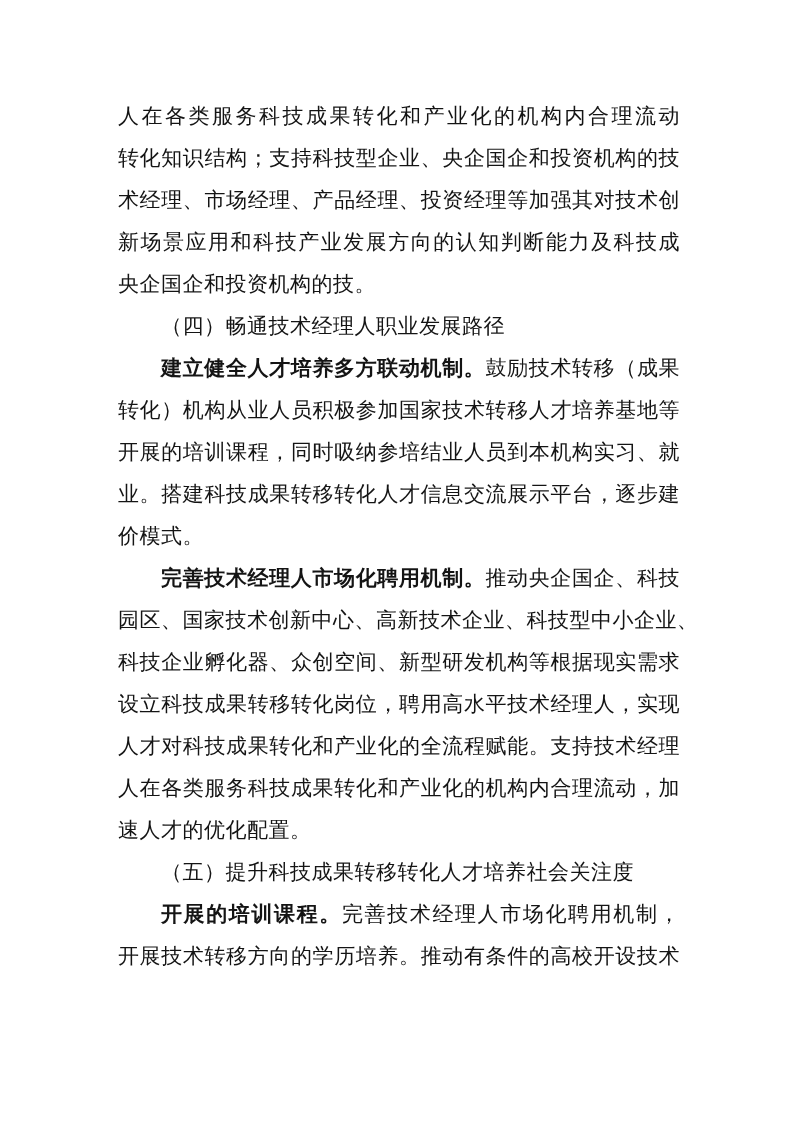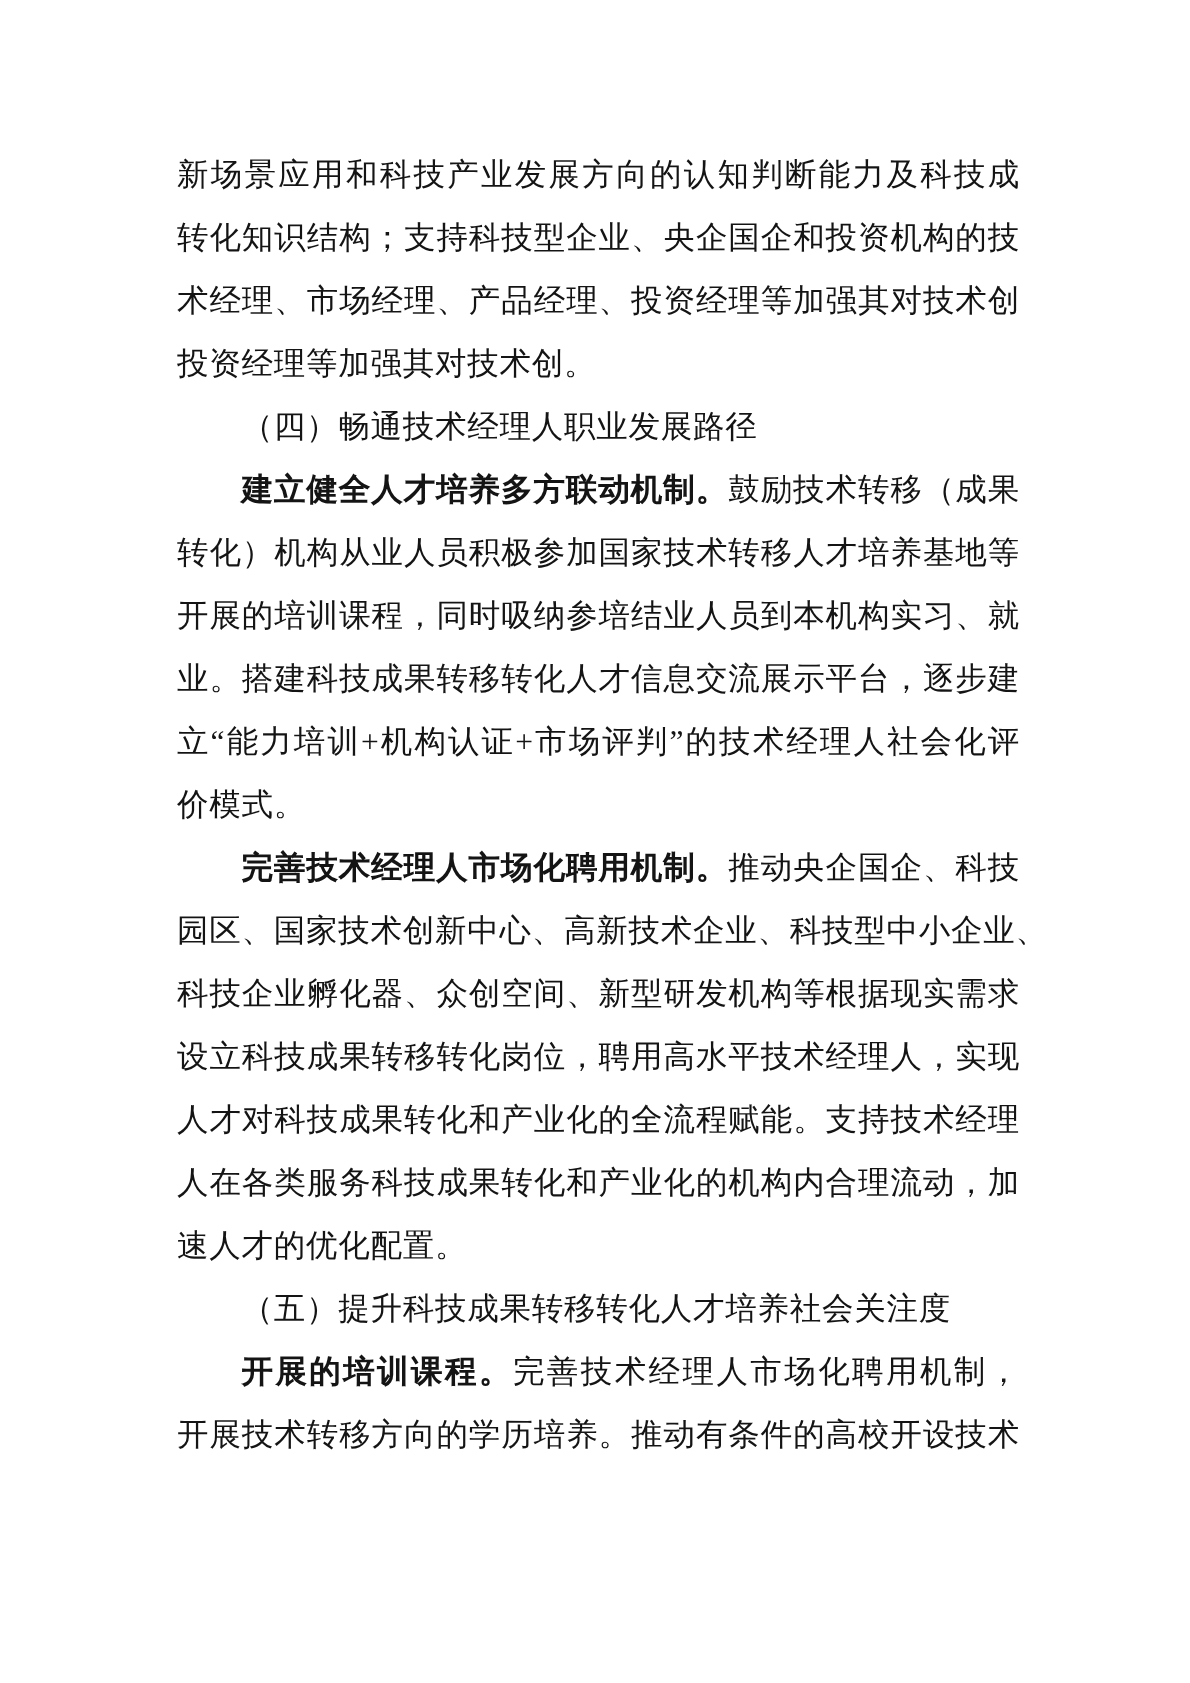--- a/index.html
+++ b/index.html
@@ -44,30 +44,30 @@
   }
   .line.heading {
     font-weight: normal;
   }
 </style>
 </head>
 <body>
 
 <div class="page">
   <div class="doc-body">
-      <div class="line fill"><span class="seg">新场景应用和科技产业发展方向的认知判断能力及科技成</span></div>
+      <div class="line fill"><span class="seg">人在各类服务科技成果转化和产业化的机构内合理流动</span></div>
       <div class="line fill"><span class="seg">转化知识结构；支持科技型企业、央企国企和投资机构的技</span></div>
       <div class="line fill"><span class="seg">术经理、市场经理、产品经理、投资经理等加强其对技术创</span></div>
-      <div class="line"><span class="seg">投资经理等加强其对技术创。</span></div>
+      <div class="line fill"><span class="seg">新场景应用和科技产业发展方向的认知判断能力及科技成</span></div>
+      <div class="line"><span class="seg">央企国企和投资机构的技。</span></div>
       <div class="line indent heading"><span class="seg">（四）畅通技术经理人职业发展路径</span></div>
       <div class="line fill indent"><span class="seg bold">建立健全人才培养多方联动机制。</span><span class="seg">鼓励技术转移（成果</span></div>
       <div class="line fill"><span class="seg">转化）机构从业人员积极参加国家技术转移人才培养基地等</span></div>
       <div class="line fill"><span class="seg">开展的培训课程，同时吸纳参培结业人员到本机构实习、就</span></div>
       <div class="line fill"><span class="seg">业。搭建科技成果转移转化人才信息交流展示平台，逐步建</span></div>
-      <div class="line fill"><span class="seg">立“能力培训+机构认证+市场评判”的技术经理人社会化评</span></div>
       <div class="line"><span class="seg">价模式。</span></div>
       <div class="line fill indent"><span class="seg bold">完善技术经理人市场化聘用机制。</span><span class="seg">推动央企国企、科技</span></div>
       <div class="line fill"><span class="seg">园区、国家技术创新中心、高新技术企业、科技型中小企业、</span></div>
       <div class="line fill"><span class="seg">科技企业孵化器、众创空间、新型研发机构等根据现实需求</span></div>
       <div class="line fill"><span class="seg">设立科技成果转移转化岗位，聘用高水平技术经理人，实现</span></div>
       <div class="line fill"><span class="seg">人才对科技成果转化和产业化的全流程赋能。支持技术经理</span></div>
       <div class="line fill"><span class="seg">人在各类服务科技成果转化和产业化的机构内合理流动，加</span></div>
       <div class="line"><span class="seg">速人才的优化配置。</span></div>
       <div class="line indent heading"><span class="seg">（五）提升科技成果转移转化人才培养社会关注度</span></div>
       <div class="line fill indent"><span class="seg bold">开展的培训课程。</span><span class="seg">完善技术经理人市场化聘用机制，</span></div>

